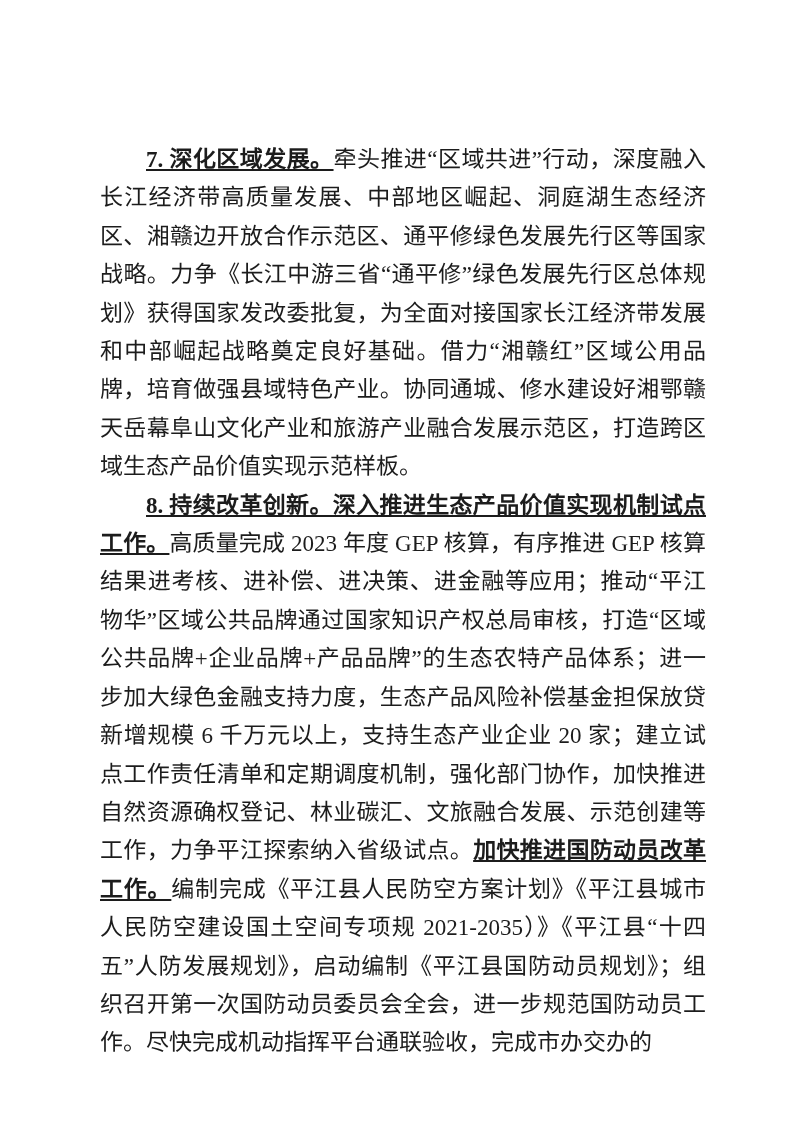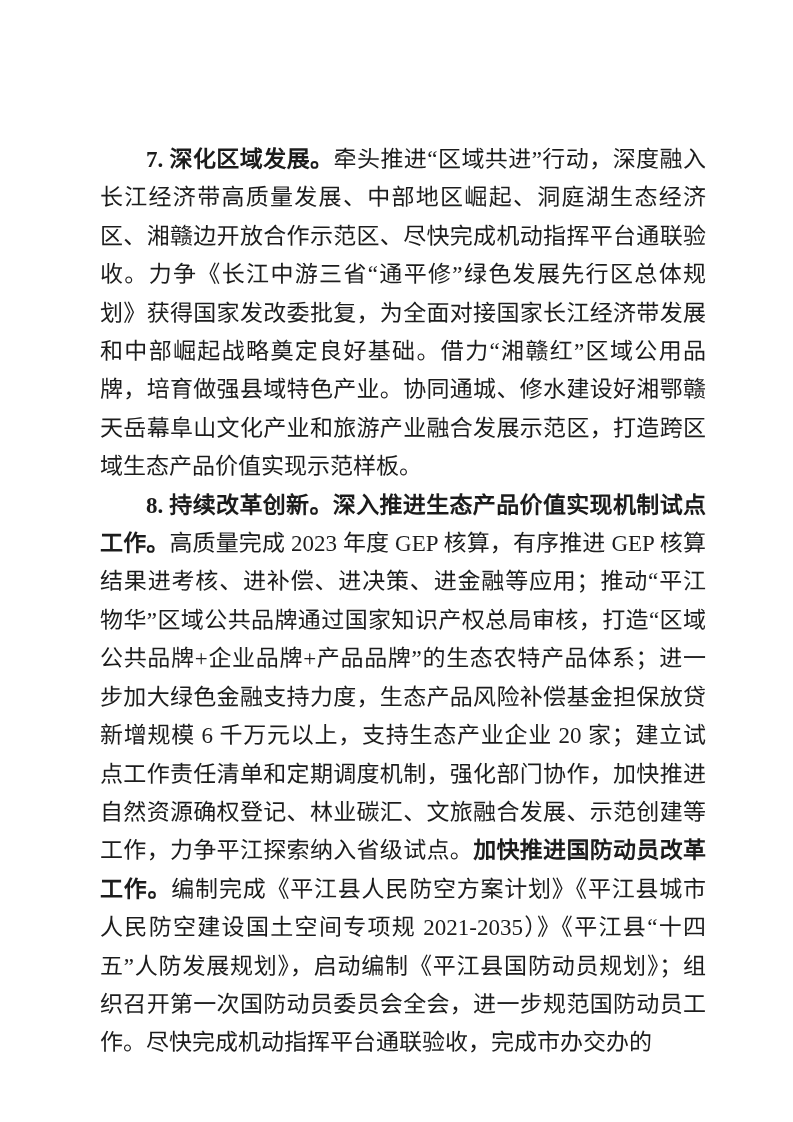--- a/index.html
+++ b/index.html
@@ -24,24 +24,25 @@
     margin: 0;
     font-size: 23px;
     line-height: 38.4px;
     color: #1c1c1c;
     text-align: justify;
     text-indent: 2em;
     word-break: break-all;
   }
   .seg-bold {
     font-weight: 700;
+    text-decoration: underline;
   }
 </style>
 </head>
 <body>
 
 <div class="page">
 
-  <p class="para"><span class="seg-bold">7. 深化区域发展。</span><span>牵头推进“区域共进”行动，深度融入长江经济带高质量发展、中部地区崛起、洞庭湖生态经济区、湘赣边开放合作示范区、尽快完成机动指挥平台通联验收。力争《长江中游三省“通平修”绿色发展先行区总体规划》获得国家发改委批复，为全面对接国家长江经济带发展和中部崛起战略奠定良好基础。借力“湘赣红”区域公用品牌，培育做强县域特色产业。协同通城、修水建设好湘鄂赣天岳幕阜山文化产业和旅游产业融合发展示范区，打造跨区域生态产品价值实现示范样板。</span></p>
+  <p class="para"><span class="seg-bold">7. 深化区域发展。</span><span>牵头推进“区域共进”行动，深度融入长江经济带高质量发展、中部地区崛起、洞庭湖生态经济区、湘赣边开放合作示范区、通平修绿色发展先行区等国家战略。力争《长江中游三省“通平修”绿色发展先行区总体规划》获得国家发改委批复，为全面对接国家长江经济带发展和中部崛起战略奠定良好基础。借力“湘赣红”区域公用品牌，培育做强县域特色产业。协同通城、修水建设好湘鄂赣天岳幕阜山文化产业和旅游产业融合发展示范区，打造跨区域生态产品价值实现示范样板。</span></p>
 
   <p class="para"><span class="seg-bold">8. 持续改革创新。深入推进生态产品价值实现机制试点工作。</span><span>高质量完成 2023 年度 GEP 核算，有序推进 GEP 核算结果进考核、进补偿、进决策、进金融等应用；推动“平江物华”区域公共品牌通过国家知识产权总局审核，打造“区域公共品牌+企业品牌+产品品牌”的生态农特产品体系；进一步加大绿色金融支持力度，生态产品风险补偿基金担保放贷新增规模 6 千万元以上，支持生态产业企业 20 家；建立试点工作责任清单和定期调度机制，强化部门协作，加快推进自然资源确权登记、林业碳汇、文旅融合发展、示范创建等工作，力争平江探索纳入省级试点。</span><span class="seg-bold">加快推进国防动员改革工作。</span><span>编制完成《平江县人民防空方案计划》《平江县城市人民防空建设国土空间专项规 2021-2035）》《平江县“十四五”人防发展规划》，启动编制《平江县国防动员规划》；组织召开第一次国防动员委员会全会，进一步规范国防动员工作。尽快完成机动指挥平台通联验收，完成市办交办的</span></p>
 
 </div>
 
 </body></html>

